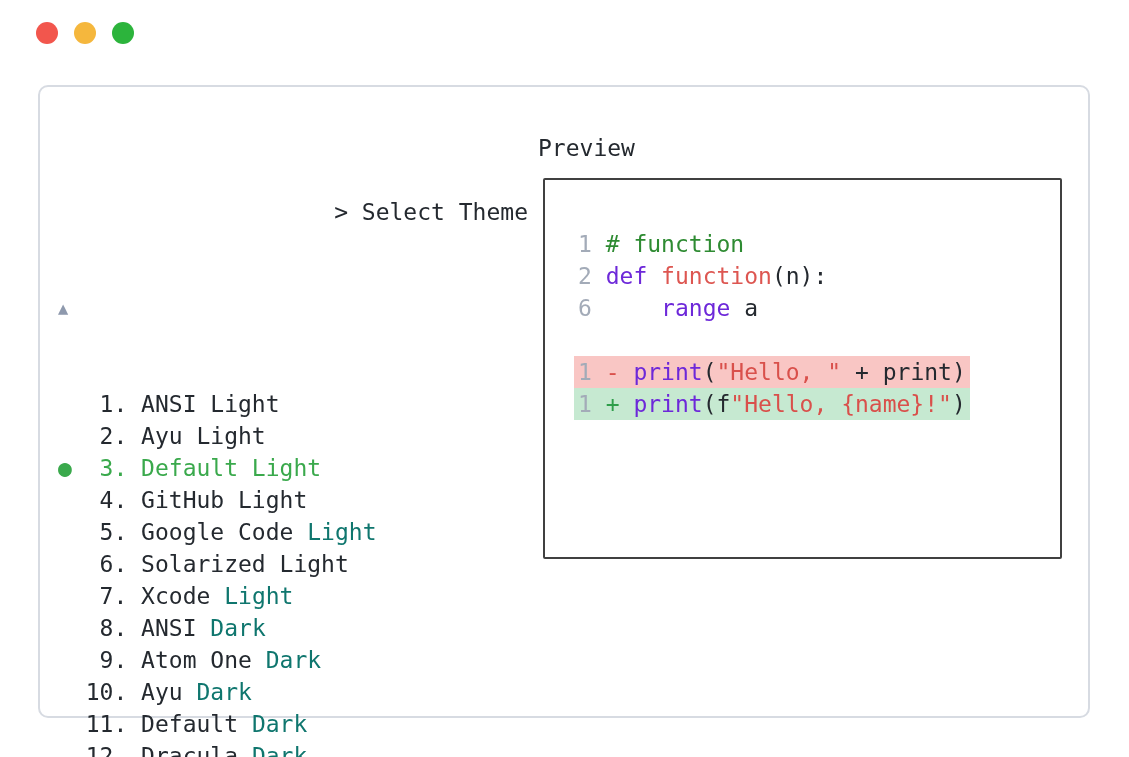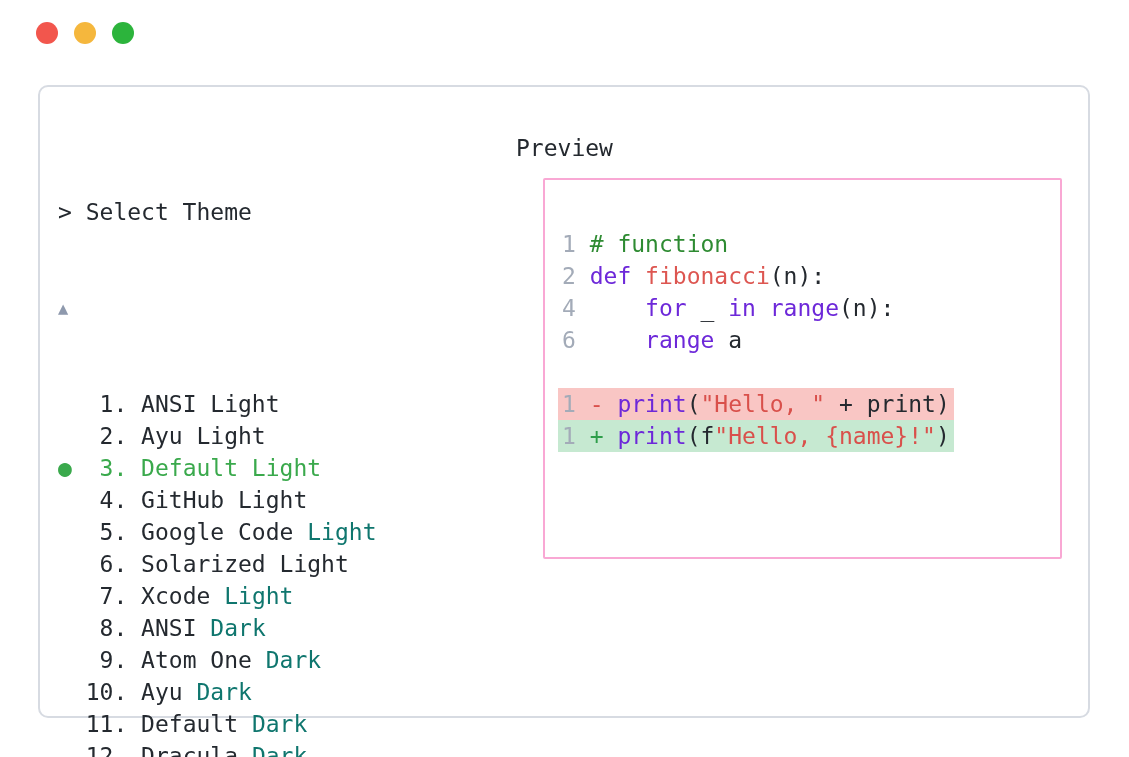--- a/index.html
+++ b/index.html
@@ -27,40 +27,40 @@
   }
 
   
   .left-col {
     position: absolute; left: 18px; top: 45px;
     width: 470px;
     font-size: 23px; line-height: 32px;
     color: #24292f;
     white-space: pre;
   }
-  .prompt-row { height: 32px; }
+  .prompt-row { height: 32px; text-align: right; }
   .arrow-row { height: 32px; font-size: 17px; line-height: 32px; }
   .arrow-up { color: #8e99ad; }
   .theme-row { height: 32px; display: flex; }
   .theme-row span { white-space: pre; }
   .theme-row .muted { color: #0f766e; }
   .theme-row.selected, .theme-row.selected span { color: #3aa94c; }
 
   
   .preview-label {
-    position: absolute; left: 476px; top: 45px;
+    position: absolute; left: 498px; top: 45px;
     font-size: 23px; line-height: 32px; color: #24292f;
   }
   .preview-box {
     position: absolute; left: 503px; top: 91px;
     width: 519px; height: 381px;
-    border: 2px solid #f9a8d4;
+    border: 2px solid #404040;
     border-radius: 2px;
     background: #ffffff;
-    padding: 48px 10px 0 17px;
+    padding: 48px 10px 0 33px;
     overflow: hidden;
   }
   .code-line {
     height: 32px; line-height: 32px;
     font-size: 23px; color: #24292f;
     white-space: pre; width: max-content;
     padding: 0 4px; margin-left: -4px;
   }
   .code-line .ln { color: #a3abb8; }
   .code-line .kw  { color: #6d28d9; }
@@ -88,22 +88,21 @@
     <div class="arrow-row arrow-up">▲</div>
     <div><div class="theme-row"><span>  </span><span> 1. </span><span>ANSI Light</span><span class="muted"></span></div><div class="theme-row"><span>  </span><span> 2. </span><span>Ayu Light</span><span class="muted"></span></div><div class="theme-row selected"><span>● </span><span> 3. </span><span>Default Light</span><span class="muted"></span></div><div class="theme-row"><span>  </span><span> 4. </span><span>GitHub Light</span><span class="muted"></span></div><div class="theme-row"><span>  </span><span> 5. </span><span>Google Code </span><span class="muted">Light</span></div><div class="theme-row"><span>  </span><span> 6. </span><span>Solarized Light</span><span class="muted"></span></div><div class="theme-row"><span>  </span><span> 7. </span><span>Xcode </span><span class="muted">Light</span></div><div class="theme-row"><span>  </span><span> 8. </span><span>ANSI </span><span class="muted">Dark</span></div><div class="theme-row"><span>  </span><span> 9. </span><span>Atom One </span><span class="muted">Dark</span></div><div class="theme-row"><span>  </span><span>10. </span><span>Ayu </span><span class="muted">Dark</span></div><div class="theme-row"><span>  </span><span>11. </span><span>Default </span><span class="muted">Dark</span></div><div class="theme-row"><span>  </span><span>12. </span><span>Dracula </span><span class="muted">Dark</span></div></div>
     
     
   </div>
 
   <div class="preview-label">Preview</div>
   <div class="preview-box">
     <div>
         <div class="code-line"><span class="ln">1 </span><span class="com"># function</span></div>
-        <div class="code-line"><span class="ln">2 </span><span class="kw">def</span><span> </span><span class="fn">fibonacci</span><span>(n):</span></div>
-        <div class="code-line"><span class="ln">4 </span><span>    </span><span class="kw">for</span><span> _ </span><span class="kw">in</span><span> </span><span class="kw">range</span><span>(n):</span></div>
+        <div class="code-line"><span class="ln">2 </span><span class="kw">def</span><span> </span><span class="fn">function</span><span>(n):</span></div>
         <div class="code-line"><span class="ln">6 </span><span>    </span><span class="kw">range</span><span> a</span></div>
         <div class="code-line"><span class="ln"></span></div>
         <div class="code-line bg-del"><span class="ln">1 </span><span class="del">- </span><span class="kw">print</span><span>(</span><span class="str">"Hello, "</span><span> + print)</span></div>
         <div class="code-line bg-add"><span class="ln">1 </span><span class="add">+ </span><span class="kw">print</span><span>(f</span><span class="str">"Hello, {name}!"</span><span>)</span></div>
       </div>
   </div>
 
 </div>
 
 </body></html>

